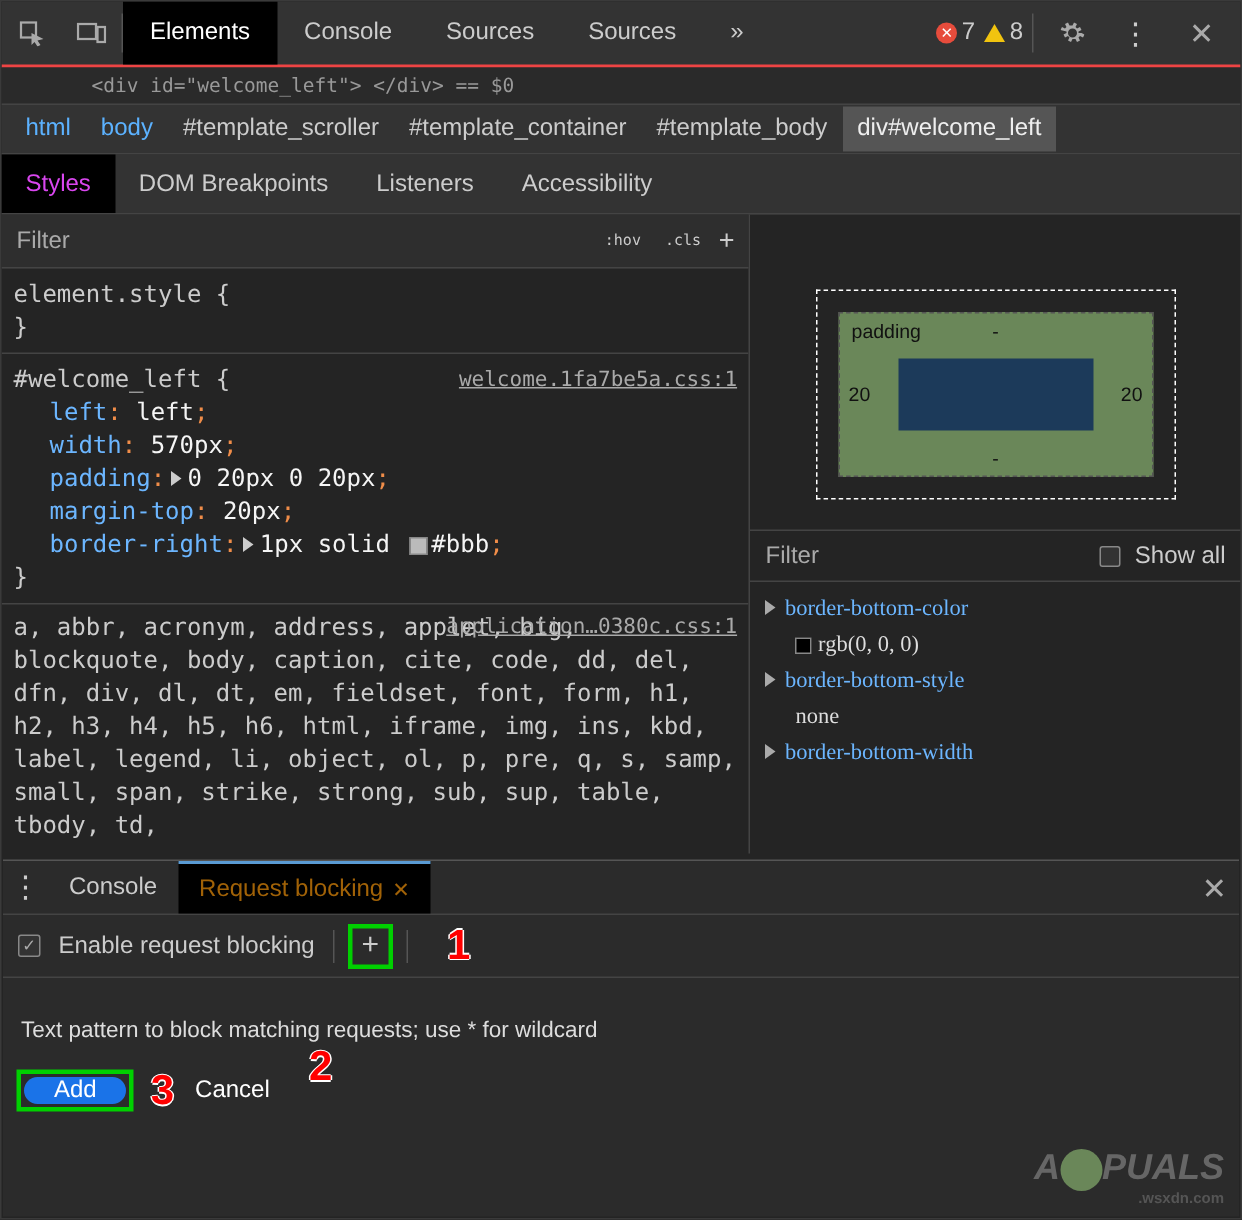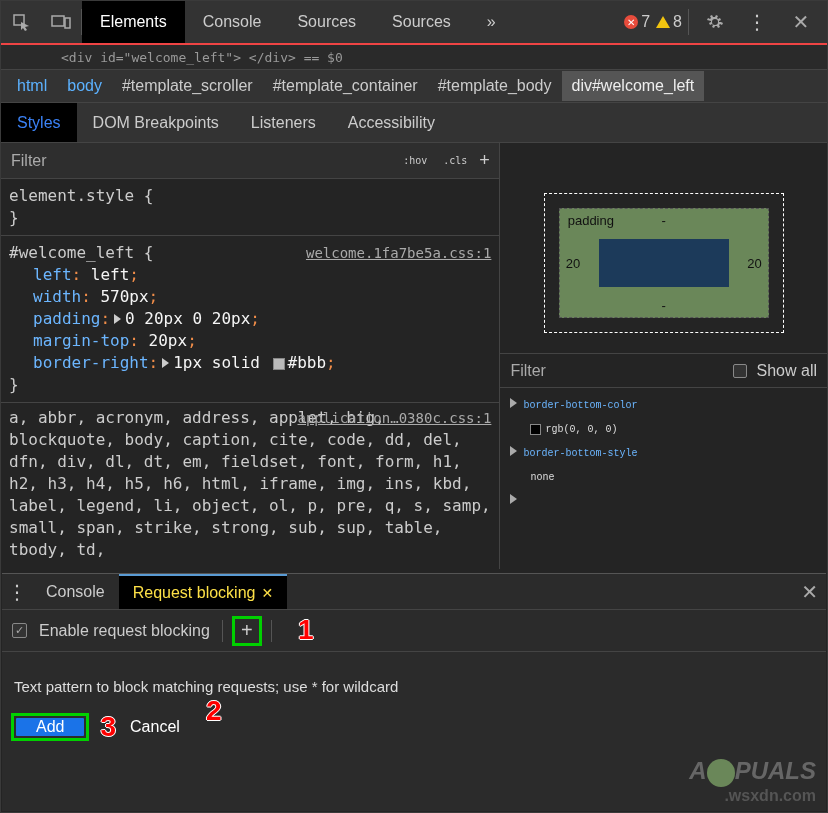--- a/index.html
+++ b/index.html
@@ -33,21 +33,21 @@
     padding-left:6px; font-size:16px; gap:0;
   }
   .bc-item { padding:6px 10px; color:#5cb2ff; cursor:pointer; }
   .bc-item.gray { color:#ccc; }
   .bc-item.active { background:#555; color:#eee; }
 
   .subtabs {
     display:flex; align-items:center; height:40px; background:#333; border-bottom:1px solid #444;
   }
   .subtab { padding:0 16px; height:100%; display:flex; align-items:center; color:#ccc; cursor:pointer; }
-  .subtab.active { background:#000; color:#3b82f6; }
+  .subtab.active { background:#000; color:#d946ef; }
 
   .main-area { display:flex; height:426px; }
   .left-col { width:500px; border-right:1px solid #444; display:flex; flex-direction:column; }
   .right-col { width:327px; display:flex; flex-direction:column; }
 
   .filter-row {
     display:flex; align-items:center; height:36px; border-bottom:1px solid #444; background:#2e2e2e;
   }
   .filter-input { flex:1; padding:0 10px; color:#aaa; }
   .filter-btn { padding:0 8px; color:#ccc; font-family:Consolas, monospace; font-size:10px; }
@@ -74,49 +74,49 @@
     width:210px; height:110px;
     background:#6a8759; position:relative;
     display:flex; align-items:center; justify-content:center;
     border: 1px dashed #555;
   }
   .bm-content { width:130px; height:48px; background:#1c3a5a; }
   .bm-label { position:absolute; font-size:13px; color:#111; }
 
   .comp-filter { display:flex; align-items:center; height:34px; border-bottom:1px solid #444; padding:0 10px; gap:10px; }
   .chk-box { width:14px; height:14px; border:1px solid #888; background:#333; border-radius:2px; }
-  .comp-list { padding:6px 10px; font-family:Liberation Mono, monospace; font-size:10px; line-height:24px; }
+  .comp-list { padding:6px 10px; font-family:Liberation Serif, serif; font-size:15px; line-height:24px; }
   .comp-key { color:#6cb6ff; }
   .comp-val { color:#ddd; padding-left:20px; display:block; }
   .tri-exp2 { display:inline-block; width:0; height:0; border-top:5px solid transparent; border-bottom:5px solid transparent; border-left:7px solid #aaa; margin-right:6px; }
   .color-sw2 { display:inline-block; width:11px; height:11px; background:#000; border:1px solid #888; vertical-align:middle; margin-right:4px; }
 
   
   .drawer { position:absolute; left:1px; right:1px; bottom:1px; height:238px; background:#2b2b2b; border-top:1px solid #555; }
   .drawer-tabs { display:flex; align-items:center; height:36px; border-bottom:1px solid #444; }
   .drawer-dots { width:30px; text-align:center; font-size:20px; color:#ccc; }
   .d-tab { padding:0 14px; height:100%; display:flex; align-items:center; gap:6px; color:#ccc; }
-  .d-tab.active { background:#000; color:#fde047; border-top:2px solid #5a9bd4; }
+  .d-tab.active { background:#000; color:#a16207; border-top:2px solid #5a9bd4; }
   .d-close { position:absolute; right:8px; top:6px; font-size:20px; color:#aaa; }
 
   .enable-row { display:flex; align-items:center; height:42px; padding:0 10px; gap:12px; border-bottom:1px solid #444; position:relative;}
   .chk { width:15px; height:15px; border:1px solid #888; background:#333; display:inline-flex; align-items:center; justify-content:center; font-size:11px; color:#aaa; border-radius:2px; }
   .plus-box { width:24px; height:24px; display:inline-flex; align-items:center; justify-content:center; font-size:20px; color:#ccc; }
   .hl-green { outline:3px solid #00d000; }
 
   .ann-num { position:absolute; font-size:28px; font-weight:bold; color:#ff0000; text-shadow: -1px 0 #fff, 1px 0 #fff, 0 -1px #fff, 0 1px #fff; }
 
   .hint-text { padding:8px 12px; color:#ddd; font-size:15px;margin-top:18px; }
   .url-input {
     margin:4px 12px; width:calc(100% - 24px); height:34px;
     background:#202020; border:1px solid #2b6ca3; color:#fff;
     padding:0 8px; font-size:15px;
   }
   .btn-row { display:flex; align-items:center; gap:14px; padding:8px 12px; }
-  .btn-add { background:#1a73e8; color:#fff; border:none; padding:0 20px; font-size:16px; border-radius:1px; }
+  .btn-add { background:#1a73e8; color:#fff; border:none; padding:0 20px; font-size:16px; border-radius:14px; }
   .btn-cancel { color:#fff; font-size:16px; }
 
   .watermark { position:absolute; right:10px; bottom:6px; font-size:24px; font-style:italic; color:#666; font-weight:bold; }
   .wm-logo { display:inline-block; width:28px; height:28px; background:#6a8759; border-radius:50%; vertical-align:middle;}
 </style>
 </head>
 <body>
 
 <div class="topbar">
   <div class="tb-icon">
@@ -223,21 +223,21 @@
     <div class="comp-filter">
       <span style="flex:1; color:#aaa;">Filter</span>
       <span class="chk-box"></span>
       <span>Show all</span>
     </div>
     <div class="comp-list">
       <div><span class="tri-exp2"></span><span class="comp-key">border-bottom-color</span></div>
       <span class="comp-val"><span class="color-sw2"></span><span>rgb(0, 0, 0)</span></span>
       <div><span class="tri-exp2"></span><span class="comp-key">border-bottom-style</span></div>
       <span class="comp-val">none</span>
-      <div><span class="tri-exp2"></span></div>
+      <div><span class="tri-exp2"></span><span class="comp-key">border-bottom-width</span></div>
     </div>
   </div>
 </div>
 
 <div class="drawer">
   <div class="drawer-tabs">
     <span class="drawer-dots">⋮</span>
     <div class="d-tab">Console</div>
     <div class="d-tab active">
       <span>Request blocking</span>
@@ -262,15 +262,15 @@
   <div class="btn-row">
     <span class="hl-green" style="padding:2px;">
       <button class="btn-add">Add</button>
     </span>
     <span class="ann-num" style="position:static;">3</span>
     <span class="btn-cancel">Cancel</span>
   </div>
 
   <div class="watermark">
     <span>A</span><span class="wm-logo"></span><span>PUALS</span>
-    <div style="font-size:16px; color:#555; font-style:normal; text-align:right;">.wsxdn.com</div>
+    <div style="font-size:10px; color:#555; font-style:normal; text-align:right;">.wsxdn.com</div>
   </div>
 </div>
 
 </body></html>

